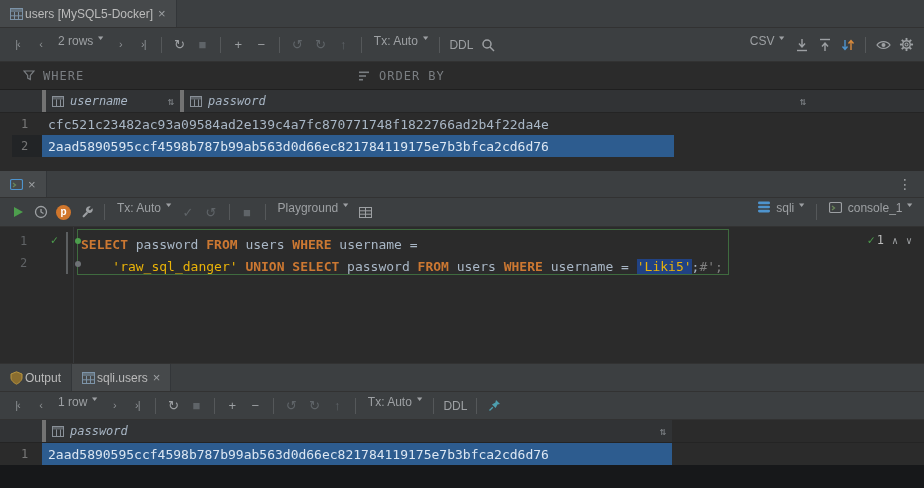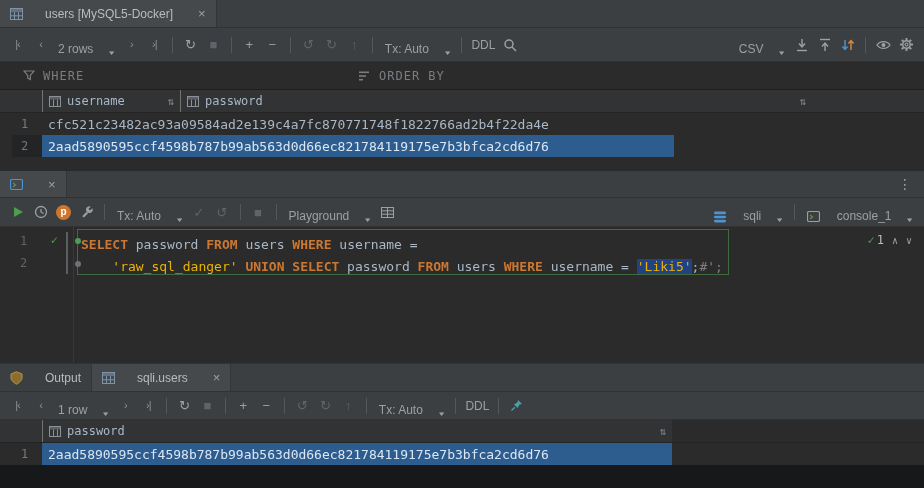--- a/index.html
+++ b/index.html
@@ -5,46 +5,46 @@
   *{margin:0;padding:0;box-sizing:border-box;}
   html,body{width:924px;height:488px;overflow:hidden;}
   body{background:#17181a;font-family:"Liberation Sans","DejaVu Sans",sans-serif;}
   .app{width:924px;height:488px;display:flex;flex-direction:column;background:#3c3f41;}
   .mono{font-family:"DejaVu Sans Mono",monospace;padding-left:12px;}
   .icon{display:inline-flex;align-items:center;justify-content:center;}
 
   
   .tabbar{background:#3c3f41;border-bottom:1px solid #323232;display:flex;align-items:stretch;color:#bbbbbb;font-size:12px;}
   .h28{height:28px;}.h27{height:27px;}
-  .tab{display:flex;align-items:center;gap:22px;padding:0 10px;border-right:1px solid #333639;}
+  .tab{display:flex;align-items:center;gap:2px;padding:0 10px;border-right:1px solid #333639;}
   .tab.active{background:#46494b;}
   .tab .close{color:#9da0a3;font-size:13px;margin-left:3px;line-height:1;}
   .kebab{margin-left:auto;padding:0 12px;display:flex;align-items:center;color:#9da0a3;font-size:14px;}
 
   
   .toolbar{background:#3c3f41;border-bottom:1px solid #323232;display:flex;align-items:center;padding:0 6px;color:#9da0a3;font-size:12px;}
   .toolbar.h34{height:34px;}.toolbar.h29{height:29px;}.toolbar.h28c{height:28px;}
   .tbtn{min-width:23px;height:22px;display:inline-flex;align-items:center;justify-content:center;padding:0 3px;font-size:13px;line-height:1;}
   .tbtn.nav{font-size:11px;letter-spacing:-1px;color:#8c9093;}
   .dim{color:#5f6468 !important;}
   .sep{width:1px;height:16px;background:#55585a;margin:0 6px;flex:none;}
-  .dd{display:inline-flex;align-items:flex-end;gap:17px;padding:0 6px;height:22px;white-space:nowrap;}
+  .dd{display:inline-flex;align-items:flex-start;gap:6px;padding:0 6px;height:22px;white-space:nowrap;}
   .caret{font-size:7px;color:#9da0a3;transform:scaleX(1.5);line-height:1;}
   .spacer{flex:1;}
   .pbadge{width:15px;height:15px;border-radius:50%;background:#d0762c;color:#fff;font-size:10px;font-weight:bold;display:flex;align-items:center;justify-content:center;}
 
   
   .filterbar{height:28px;background:#2b2b2b;border-bottom:1px solid #1f1f1f;display:flex;align-items:center;font-size:12px;color:#7a7e82;letter-spacing:1px;}
   .fseg{display:flex;align-items:center;gap:8px;height:100%;padding:0 11px;}
   .fseg.where{width:336px;}
 
   
   .gridhead{height:23px;background:#313335;display:flex;align-items:stretch;font-size:12px;color:#a9b7c6;border-bottom:1px solid #242424;}
   .gh-rn{width:30px;flex:none;}
-  .gh-col{display:flex;align-items:center;gap:6px;padding:0 6px;border-left:1px solid #737373;}
+  .gh-col{display:flex;align-items:center;gap:6px;padding:0 6px;border-left:4px solid #737373;font-style:italic;}
   .gh-col .sort{margin-left:auto;color:#7f8488;font-size:11px;}
   .gh-user{width:138px;flex:none;}
   .gh-pass{width:632px;flex:none;}
   .gh-pass2{width:630px;flex:none;}
   .gh-fill{flex:1;background:#313335;}
   .gh-fill.darkfill{background:#2b2b2b;}
   .grow{height:22px;display:flex;align-items:stretch;background:#2b2b2b;font-size:13px;color:#a9b7c6;}
   .grow .rn{width:30px;flex:none;display:flex;align-items:center;padding-left:9px;color:#787878;font-size:12px;}
   .cell{display:flex;align-items:center;padding:0 6px;white-space:pre;overflow:hidden;}
   .cell.user{width:138px;flex:none;}

